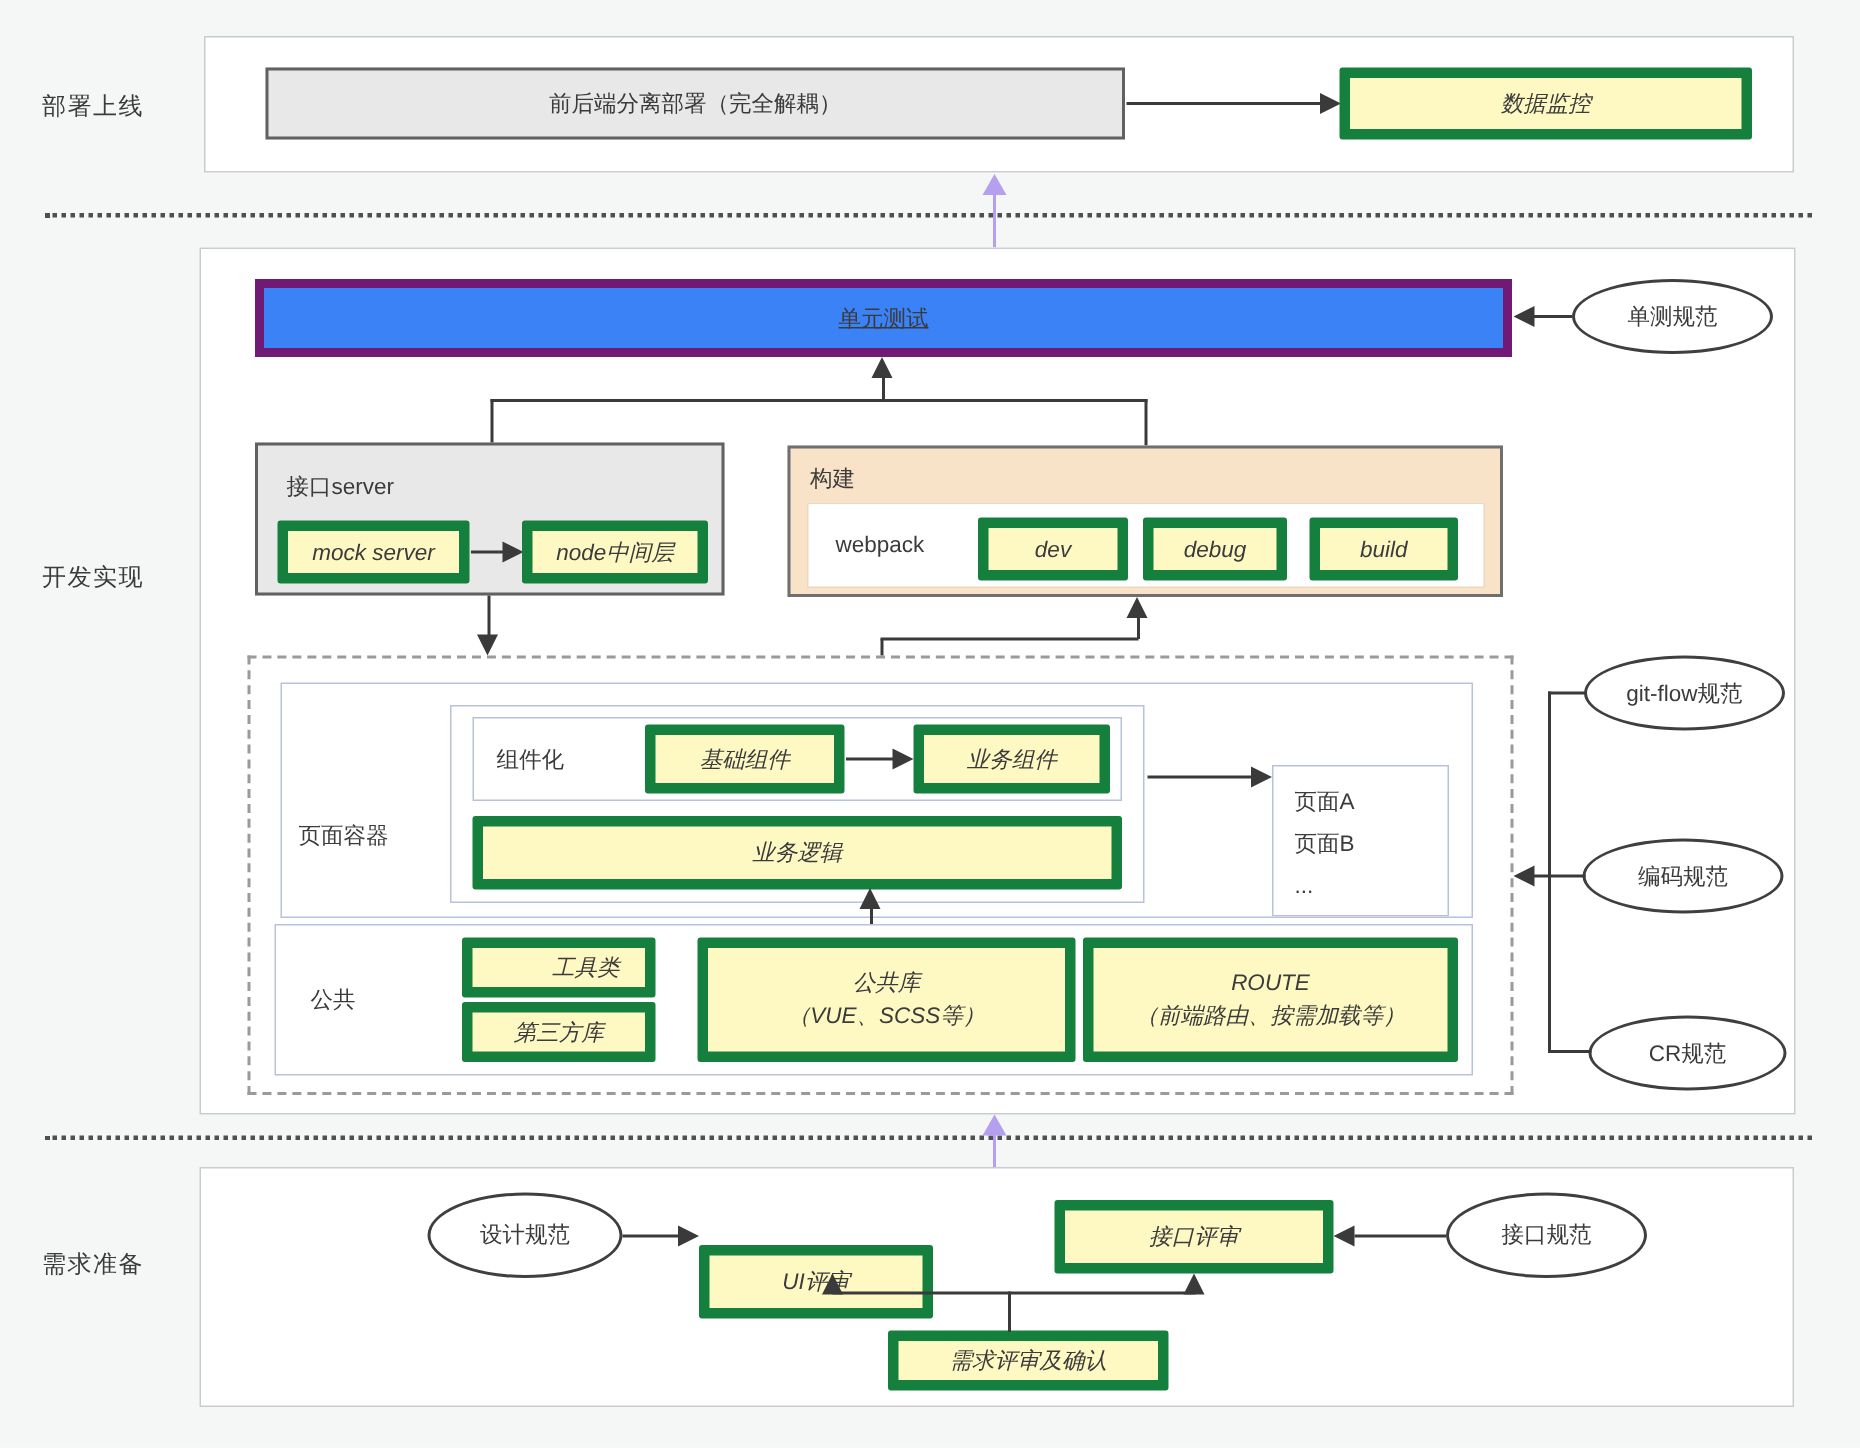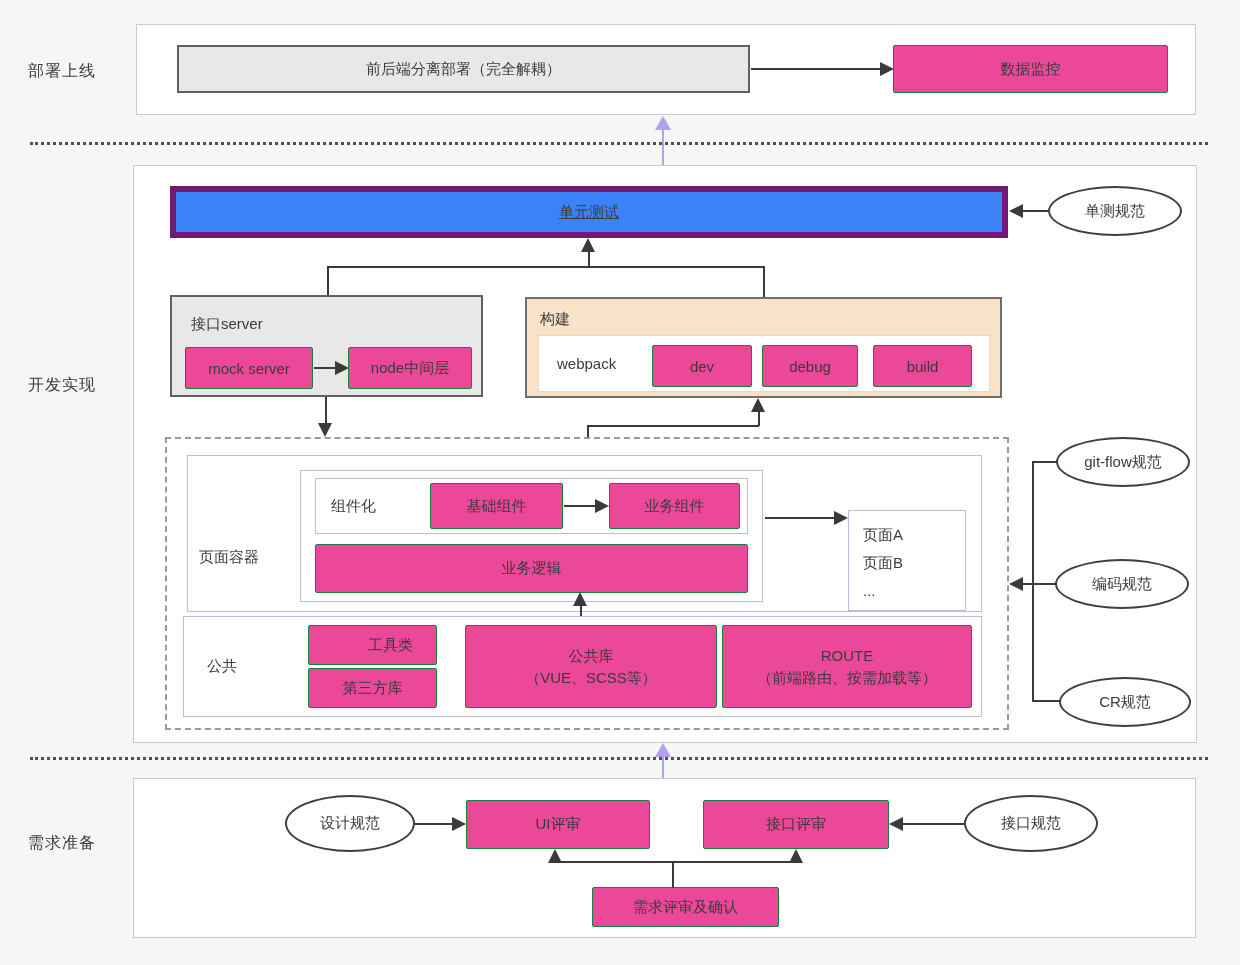--- a/index.html
+++ b/index.html
@@ -7,21 +7,21 @@
     background:#f5f6f6;
     font-family:"Liberation Sans","DejaVu Sans",sans-serif;
     color:#333;
   }
   .canvas{position:relative;width:1240px;height:965px;background:#f5f6f6;overflow:hidden;}
   .panel{position:absolute;background:#fff;border:1px solid #c8ccd0;box-sizing:border-box;}
   .lbl{position:absolute;font-size:16px;color:#3b3b3b;letter-spacing:1px;white-space:nowrap;}
   .txt{position:absolute;font-size:15px;color:#3b3b3b;white-space:nowrap;}
   .bx{position:absolute;box-sizing:border-box;display:flex;align-items:center;justify-content:center;
       text-align:center;font-size:15px;color:#3b3b3b;}
-  .blue{background:#ec4899;border:1px solid #15803d;border-radius:2px;}
+  .blue{background:#fef9c3;border:7px solid #15803d;border-radius:2px;font-style:italic;}
   .gray{background:#e8e8e8;border:2px solid #616161;}
   .yellow{background:#3b82f6;border:6px solid #701a75;text-decoration:underline;}
   .peach{background:#f8e3c8;border:2px solid #6f6f6f;}
   .softline{background:#fff;border:1px solid #b8c1dc;}
   .dashedbox{position:absolute;border:2px dashed #9a9a9a;box-sizing:border-box;}
   .ell{position:absolute;border:2px solid #3f3f3f;border-radius:50%;background:#fff;box-sizing:border-box;
        display:flex;align-items:center;justify-content:center;font-size:15px;color:#3b3b3b;}
   .hl{position:absolute;height:2px;background:#3a3a3a;}
   .vl{position:absolute;width:2px;background:#3a3a3a;}
   .ar{position:absolute;width:0;height:0;}
@@ -138,21 +138,21 @@
   <div class="dotsep" style="left:30px;top:757px;width:1178px;"></div>
   <div class="vl purple" style="left:662px;top:756px;height:22px;"></div>
   <div class="ar u purple" style="left:655px;top:743px;"></div>
 
   <div class="lbl" style="left:28px;top:833px;">需求准备</div>
   <div class="panel" style="left:133px;top:778px;width:1063px;height:160px;"></div>
 
   <div class="ell" style="left:285px;top:795px;width:130px;height:57px;">设计规范</div>
   <div class="hl" style="left:415px;top:823px;width:38px;"></div>
   <div class="ar r" style="left:452px;top:817px;"></div>
-  <div class="bx blue" style="left:466px;top:800px;width:184px;height:49px;">UI评审</div>
+  <div class="bx blue" style="left:466px;top:830px;width:156px;height:49px;">UI评审</div>
 
   <div class="bx blue" style="left:703px;top:800px;width:186px;height:49px;">接口评审</div>
   <div class="hl" style="left:903px;top:823px;width:61px;"></div>
   <div class="ar l" style="left:889px;top:817px;"></div>
   <div class="ell" style="left:964px;top:795px;width:134px;height:57px;">接口规范</div>
 
   <div class="bx blue" style="left:592px;top:887px;width:187px;height:40px;">需求评审及确认</div>
   <div class="vl" style="left:672px;top:861px;height:27px;"></div>
   <div class="hl" style="left:555px;top:861px;width:242px;"></div>
   <div class="ar u" style="left:548px;top:849px;"></div>

